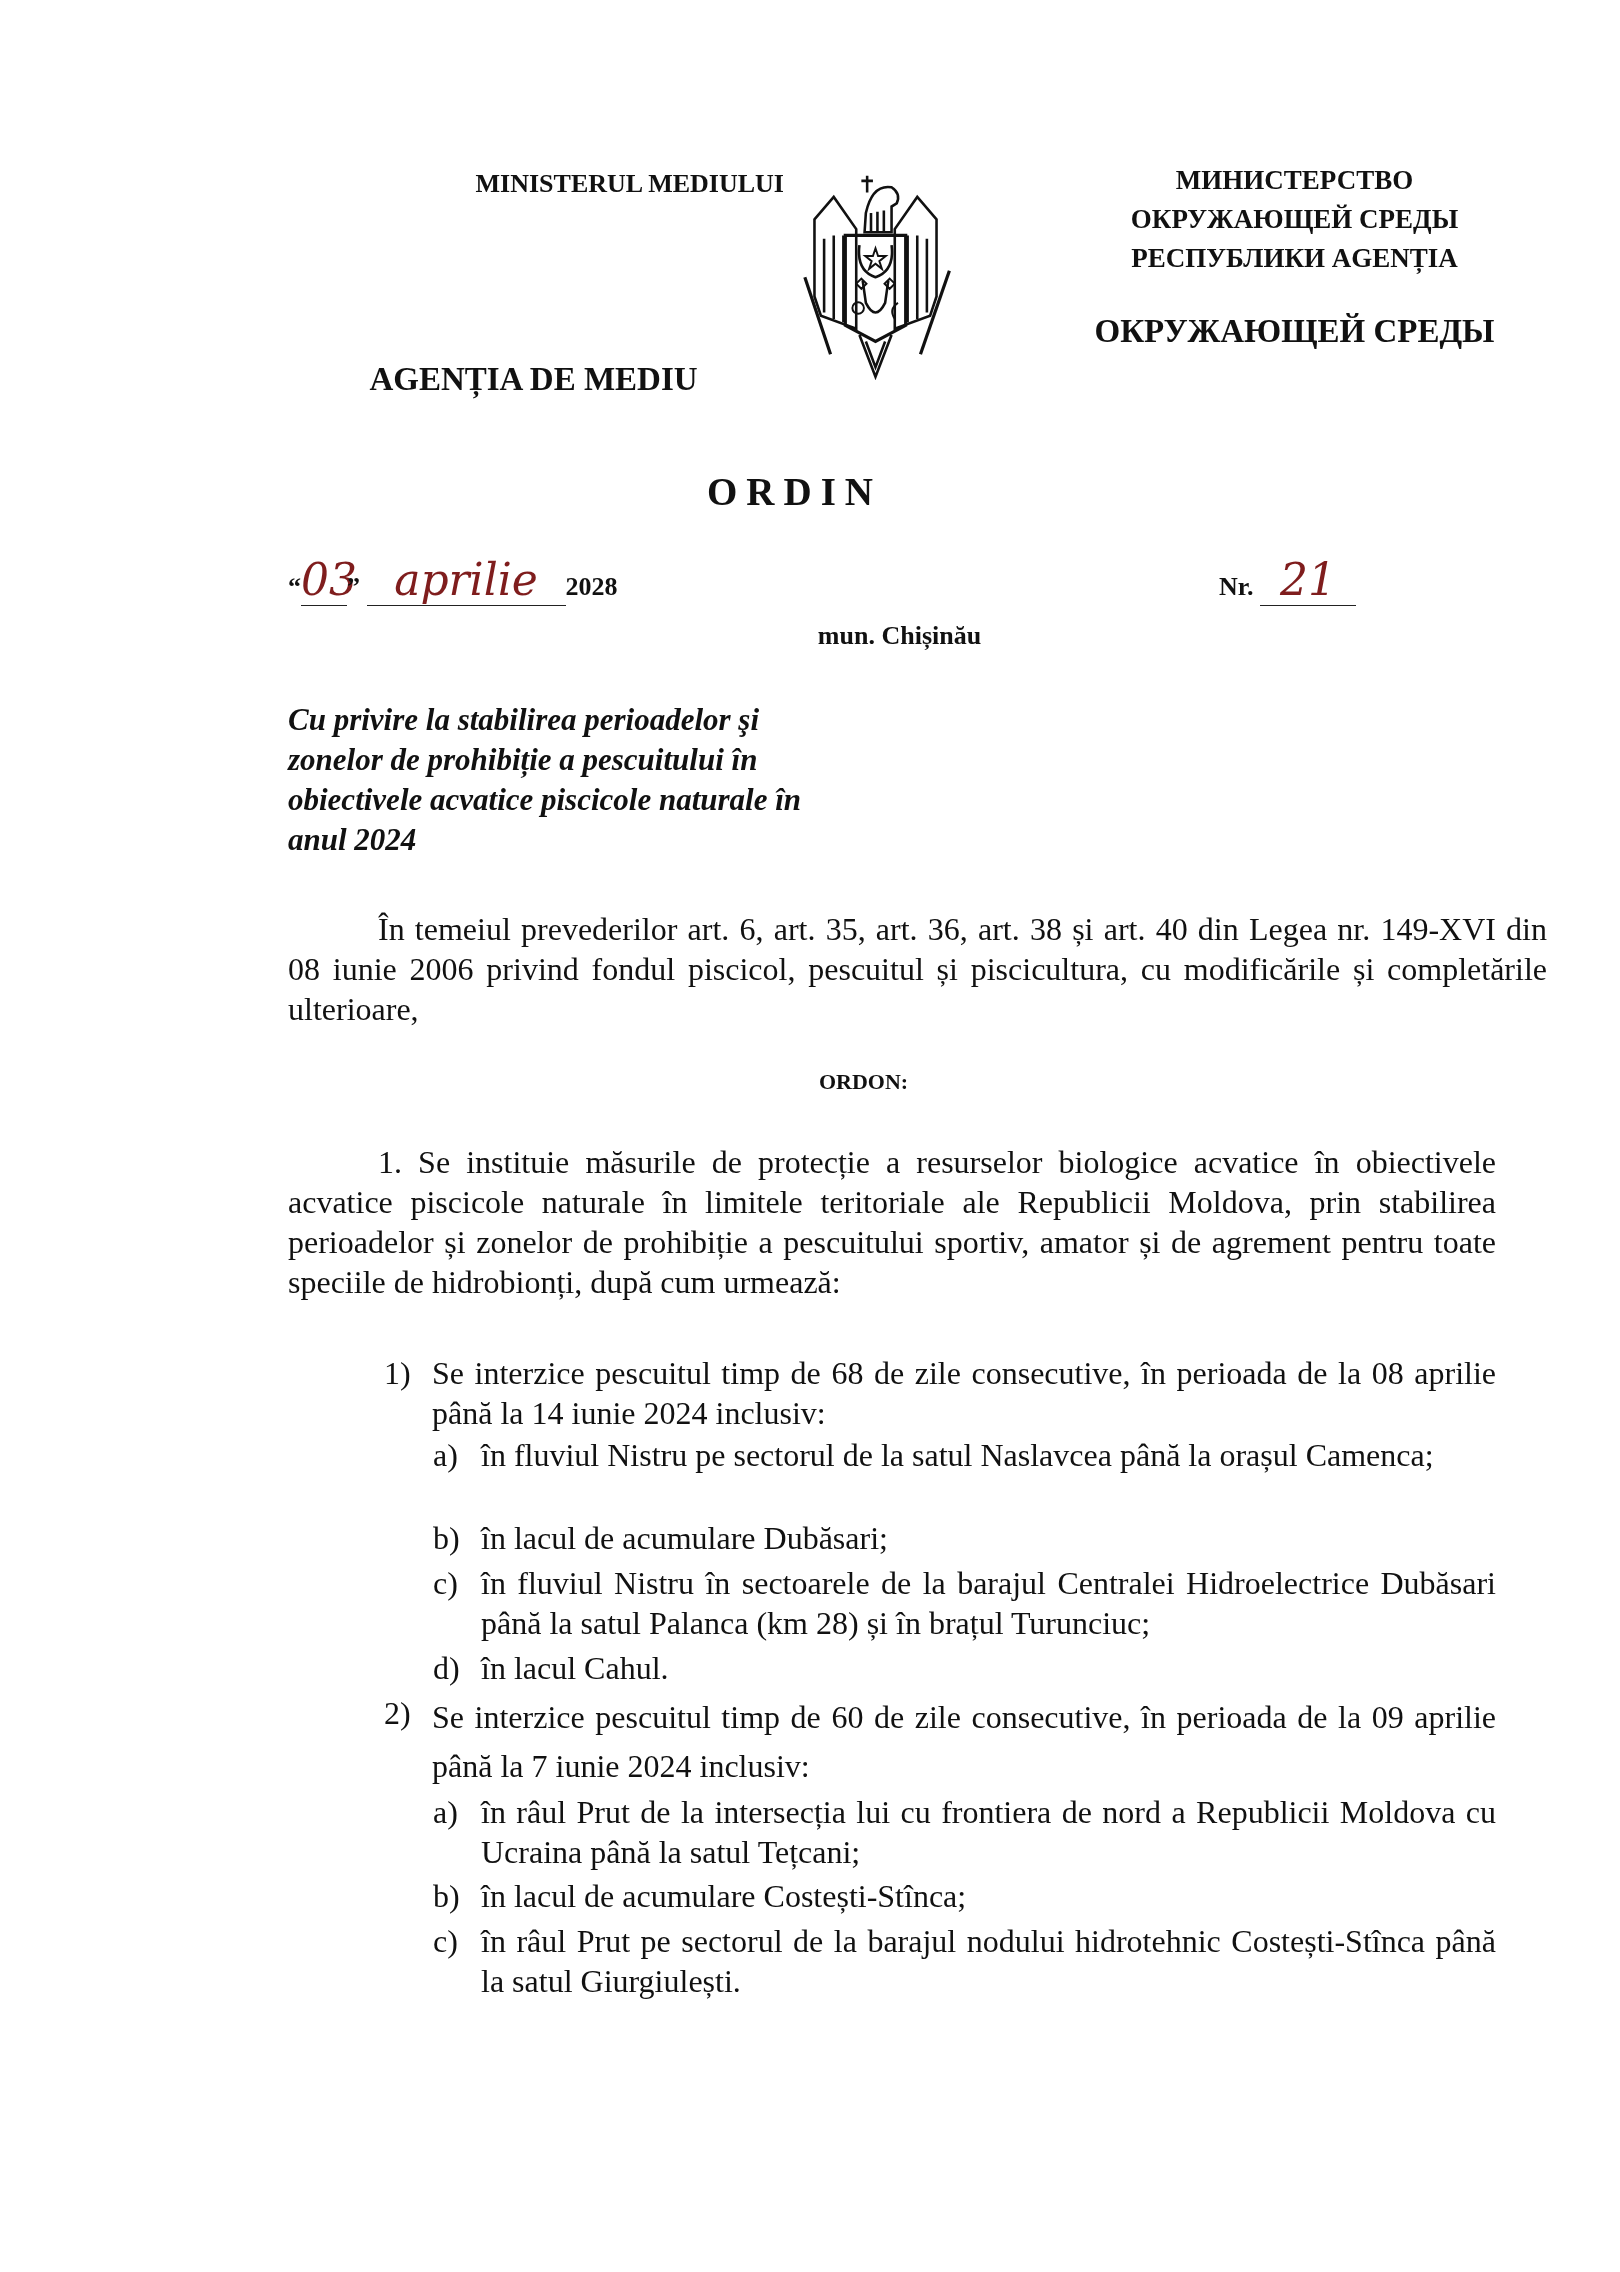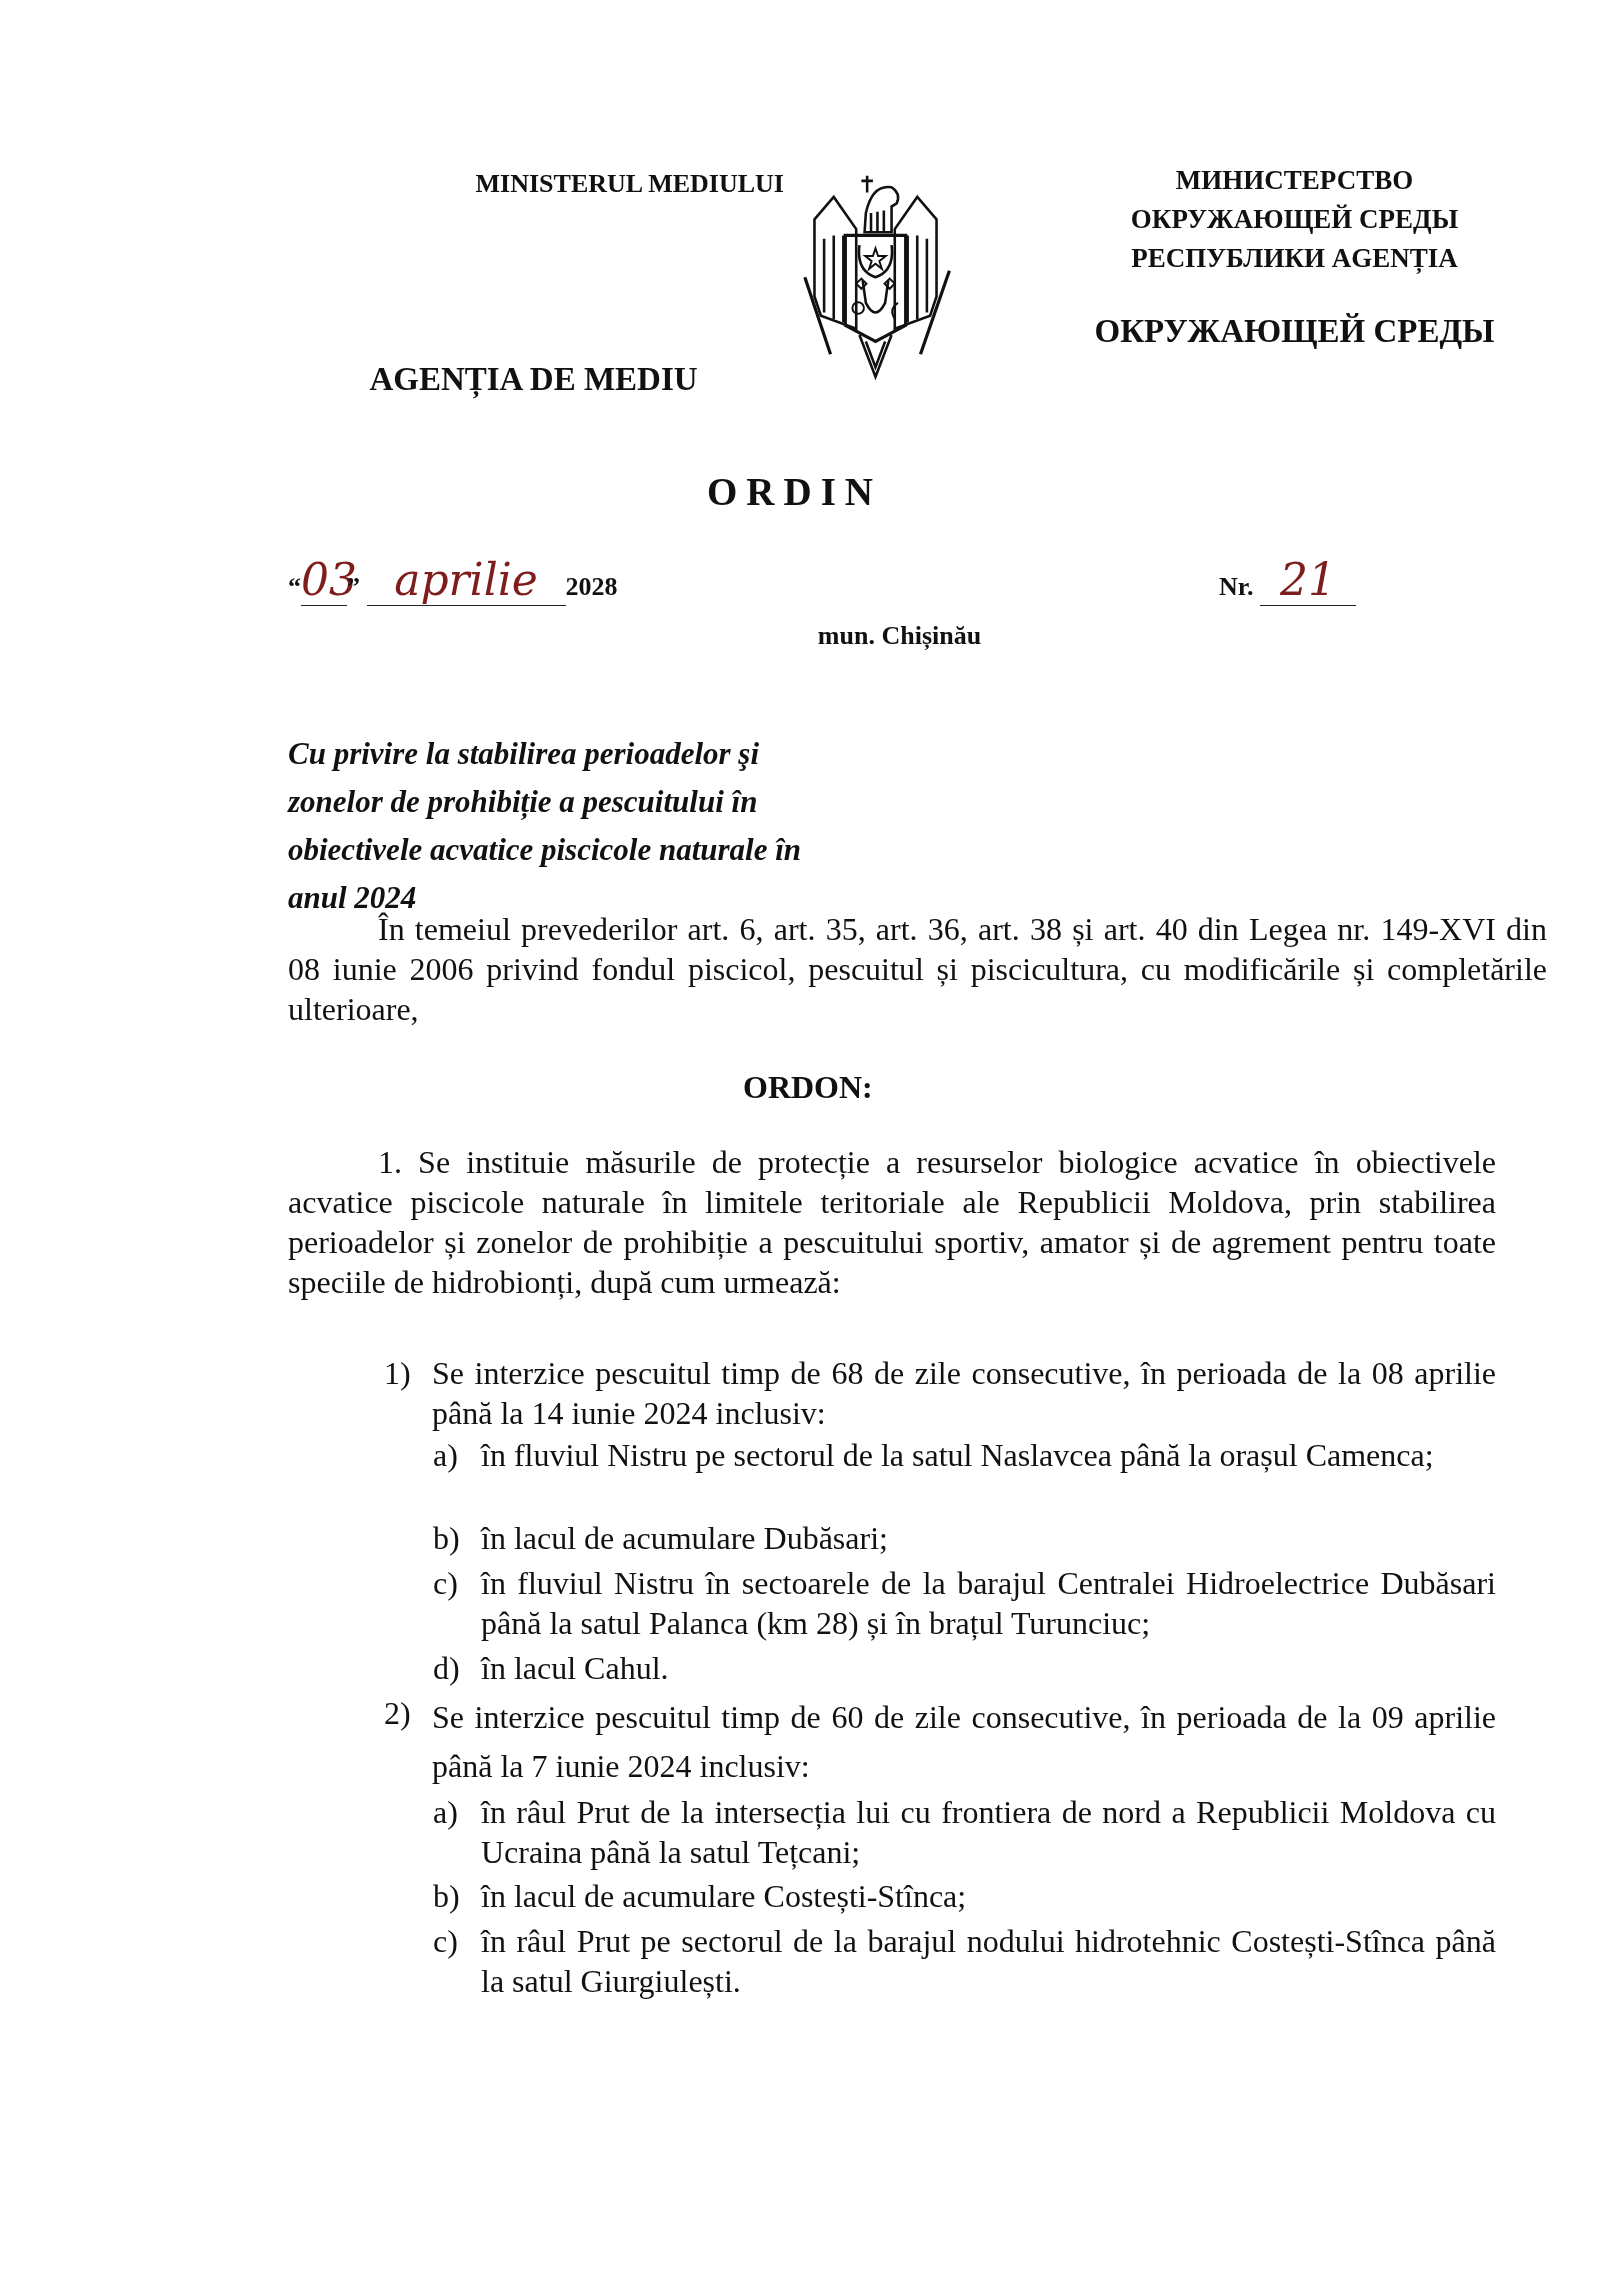--- a/index.html
+++ b/index.html
@@ -9,24 +9,24 @@
     .hdr-left { left: 283px; top: 166px; width: 501px; text-align: right; }
     .hdr-left-agency { left: 283px; top: 361px; width: 501px; font-size: 33px; }
     .hdr-right { left: 1041px; top: 161px; width: 507px; font-size: 27px; line-height: 39px; }
     .hdr-right-agency { left: 1041px; top: 307px; width: 507px; font-size: 33px; line-height: 48px; }
     .coat { left: 795px; top: 168px; width: 161px; height: 212px; }
     .title { left: 707px; top: 469px; width: 385px; text-align: left; font-size: 39px; font-weight: bold; letter-spacing: 9px; }
     .date-row { top: 554px; font-size: 26px; font-weight: bold; }
     .hand { font-family: "DejaVu Serif", serif; font-style: italic; font-weight: normal; color: #7f1d1d; font-size: 44px; }
     .uline { display: inline-block; border-bottom: 1.9px solid #222; text-align: center; }
     .city { left: 707px; top: 621px; width: 385px; text-align: center; font-size: 26px; font-weight: bold; }
-    .subject { left: 288px; top: 700px; width: 565px; font-size: 31px; line-height: 48px; font-style: italic; font-weight: bold; margin-top: 30px; }
+    .subject { left: 288px; top: 700px; width: 565px; font-size: 31px; line-height: 40px; font-style: italic; font-weight: bold; }
     .body { left: 288px; width: 1278px; font-size: 32px; line-height: 40px; text-align: justify; }
     .indent { text-indent: 90px; }
-    .ordon { left: 743px; top: 1069px; width: 385px; font-size: 32px; font-weight: bold; }
+    .ordon { left: 671px; top: 1069px; width: 385px; text-align: center; font-size: 22px; font-weight: bold; }
     .li { position: absolute; font-size: 32px; line-height: 40px; }
     .li .num { position: absolute; left: 0; top: 0; }
     .li .txt { position: absolute; top: 0; text-align: justify; }
   </style>
 </head>
 <body>
 
 <div class="abs hdr hdr-left">
   <div>MINISTERUL MEDIULUI</div>
 </div>

